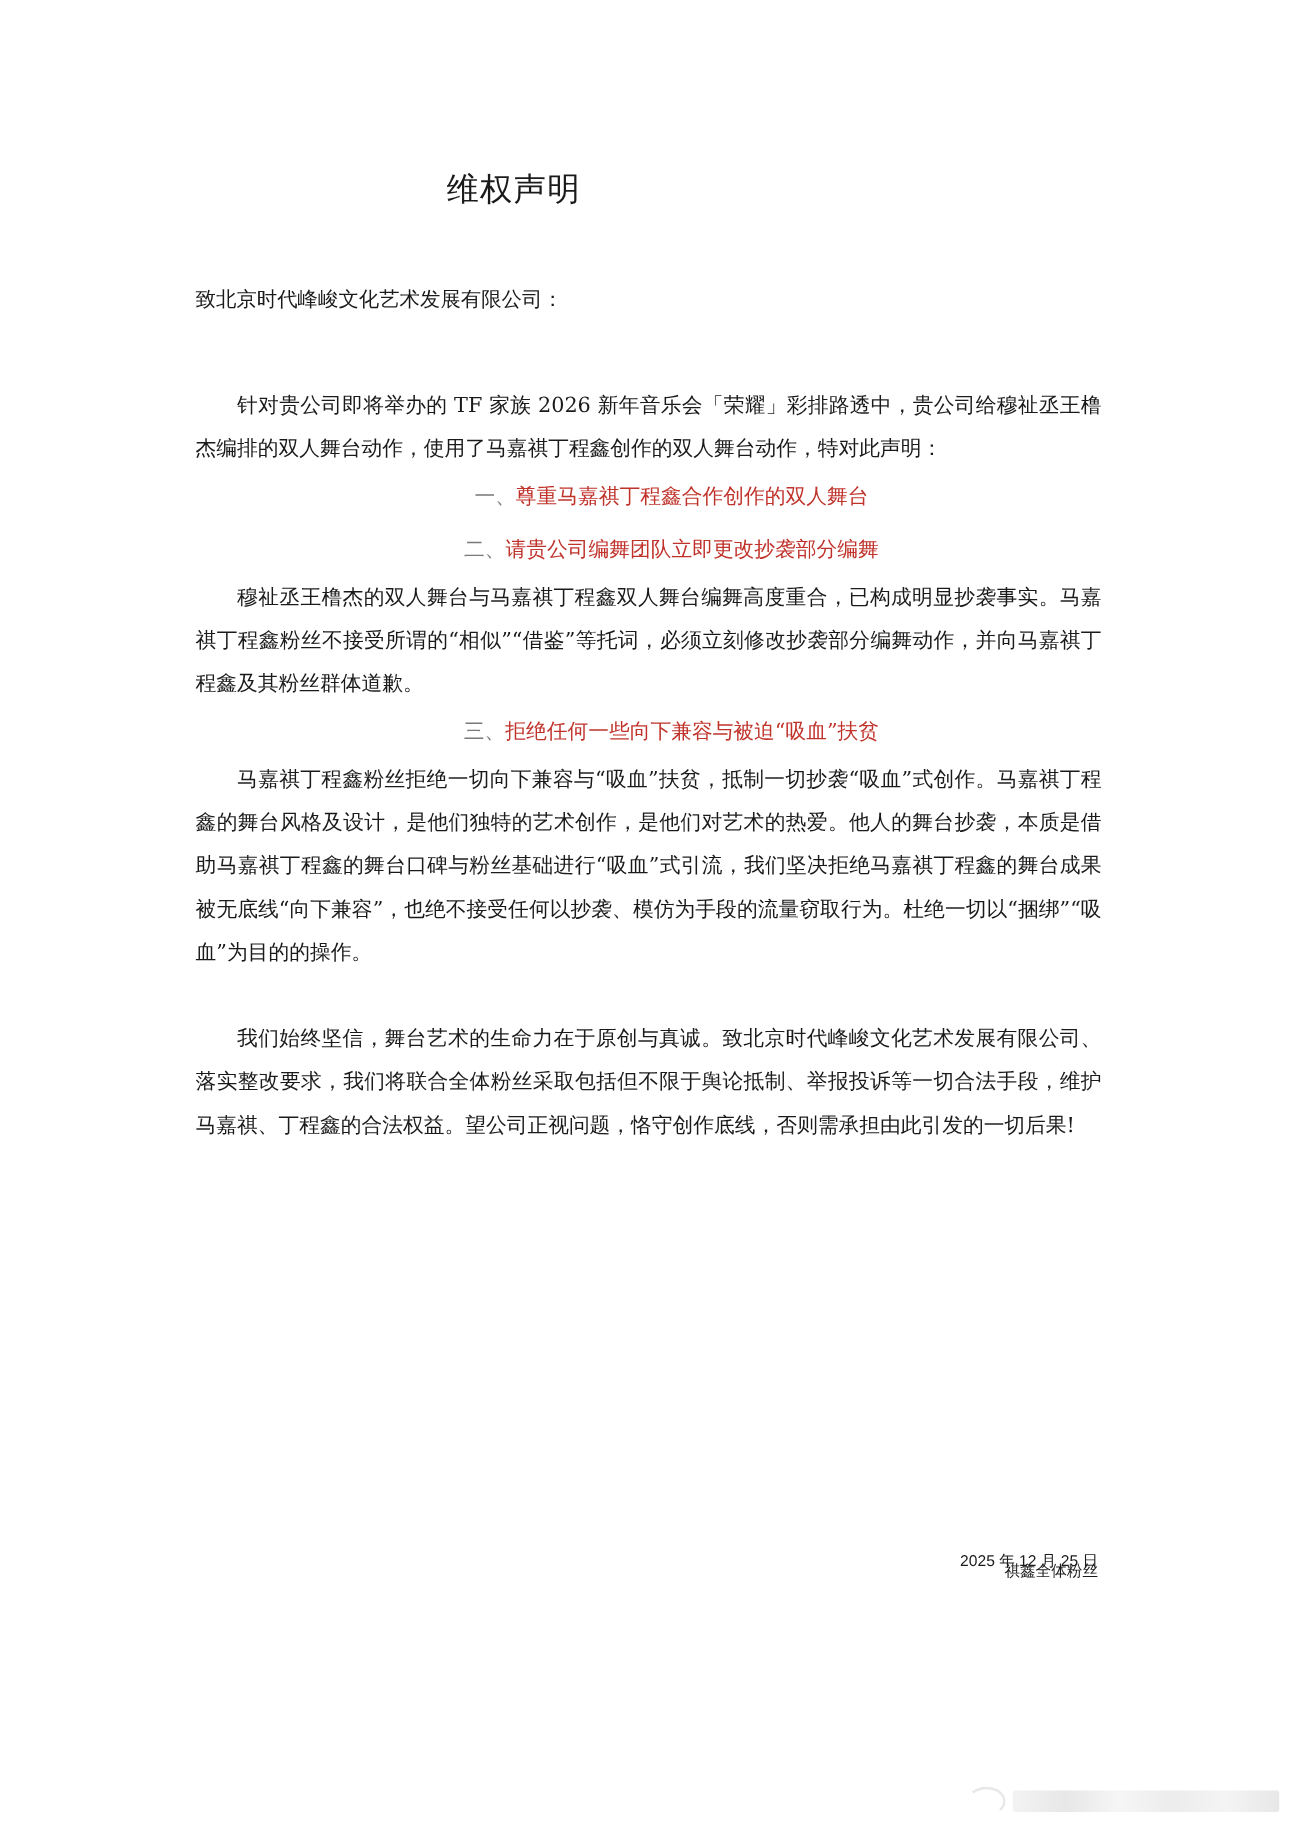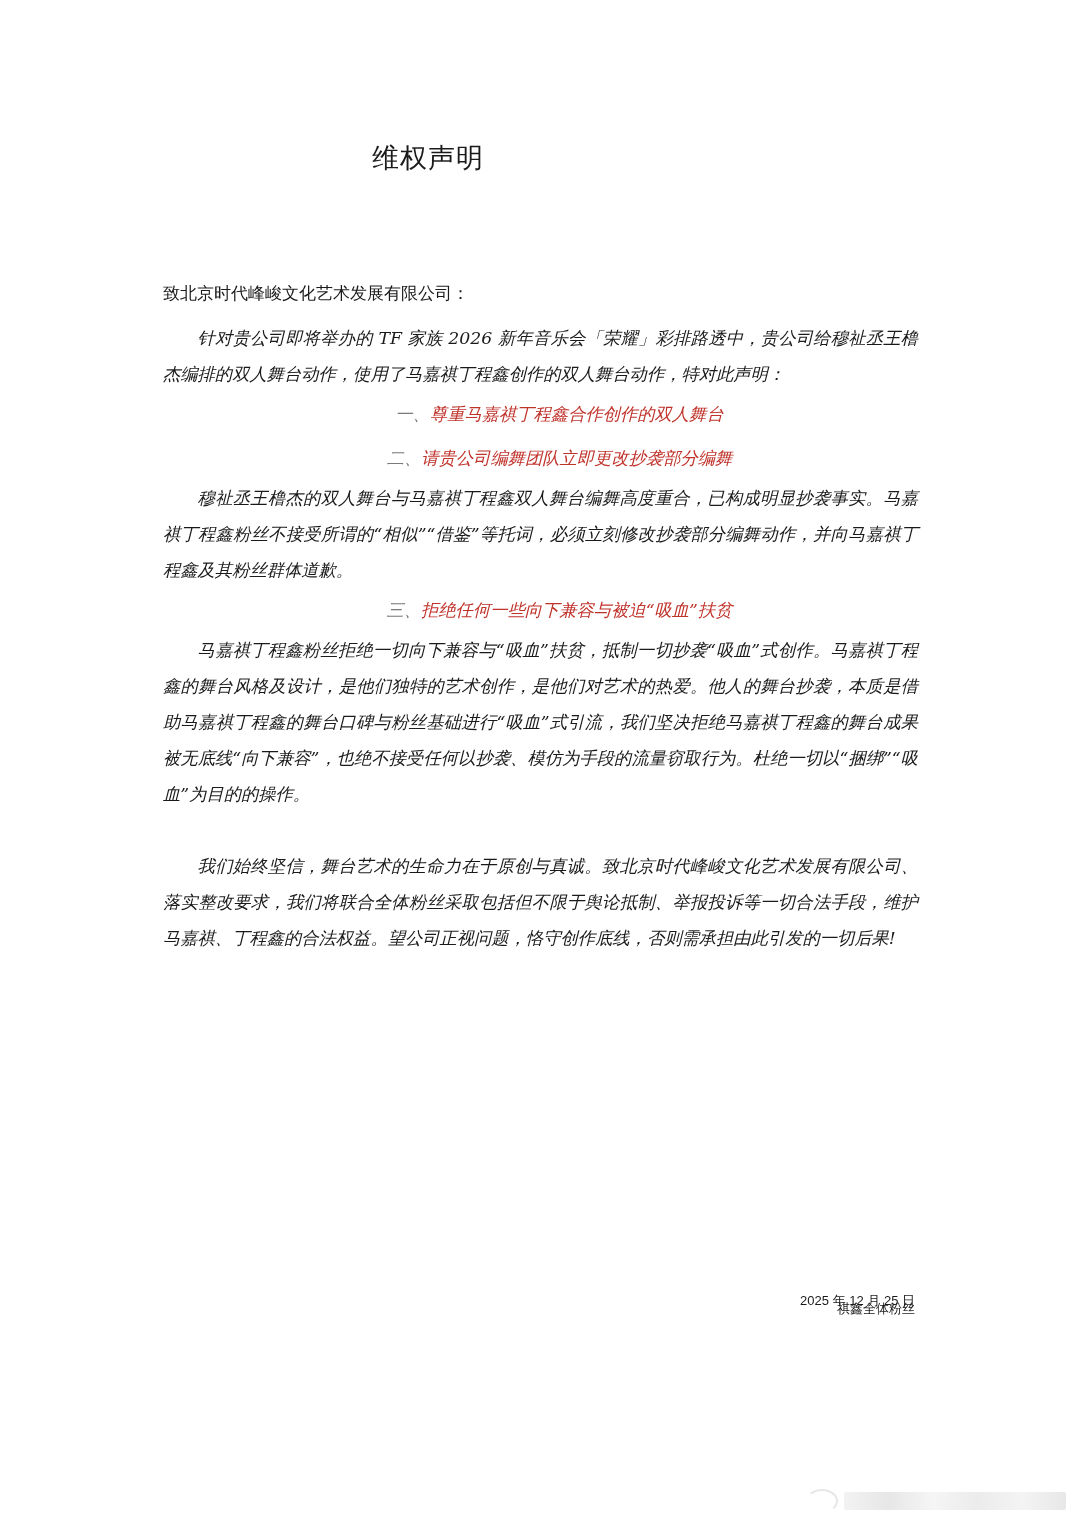--- a/index.html
+++ b/index.html
@@ -1,21 +1,21 @@
 <!DOCTYPE html>
 <html><head>
 <meta charset="utf-8">
 <style>
   html, body { margin:0; padding:0; background:#ffffff; }
   body { width:1080px; height:1528px; position:relative; overflow:hidden;
          font-family:"DejaVu Serif","Liberation Serif",serif; color:#1a1a1a; }
   .title { position:absolute; top:140px; left:0; width:856px; text-align:center;
            font-size:27px; letter-spacing:1px; }
-  .addressee { position:absolute; top:238px; left:163px; font-size:17px;margin-top:44px; }
-  .body { position:absolute; top:320px; left:163px; width:755px; font-size:17.3px; line-height:36px;font-style:italic; }
+  .addressee { position:absolute; top:238px; left:163px; font-size:17px; }
+  .body { position:absolute; top:320px; left:163px; width:755px; font-size:17.3px; line-height:36px; }
   .para { margin:0; text-align:justify; text-indent:2em; }
   .heading { margin:0; padding-left:38px; color:#c0332b; font-size:17.3px; line-height:44px;text-align:center; }
   .heading .num { color:#7a7a7a; }
   .gap { height:36px; }
   .sign { position:absolute; left:0; width:915px; text-align:right; font-size:13px; }
   .sig-name { top:1300px; }
   .sig-date { top:1292px; font-family:Liberation Sans, sans-serif; }
   .watermark { position:absolute; right:14px; bottom:12px; width:260px; height:30px;
                opacity:0.35; display:flex; align-items:center; gap:6px; }
   .wm-logo { width:28px; height:20px; border:2px solid #bbb; border-radius:50%; border-left-color:transparent; border-bottom-color:transparent; }

